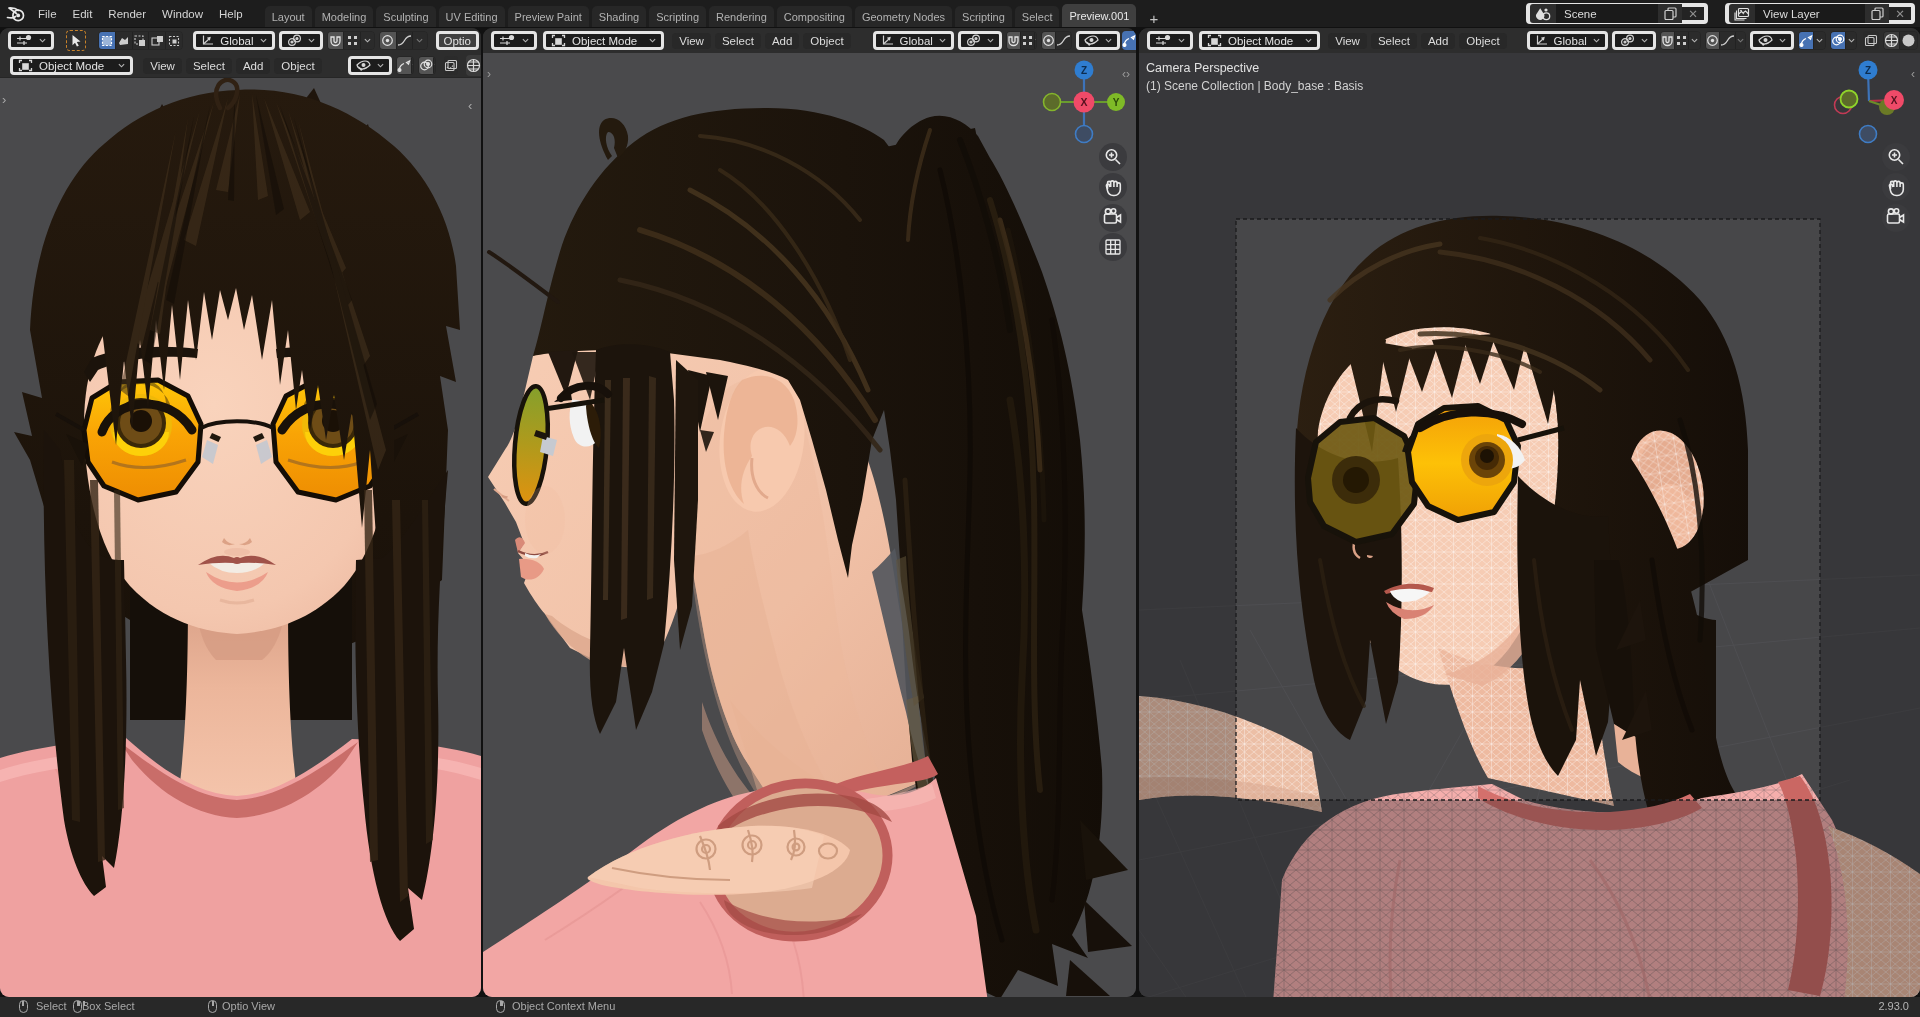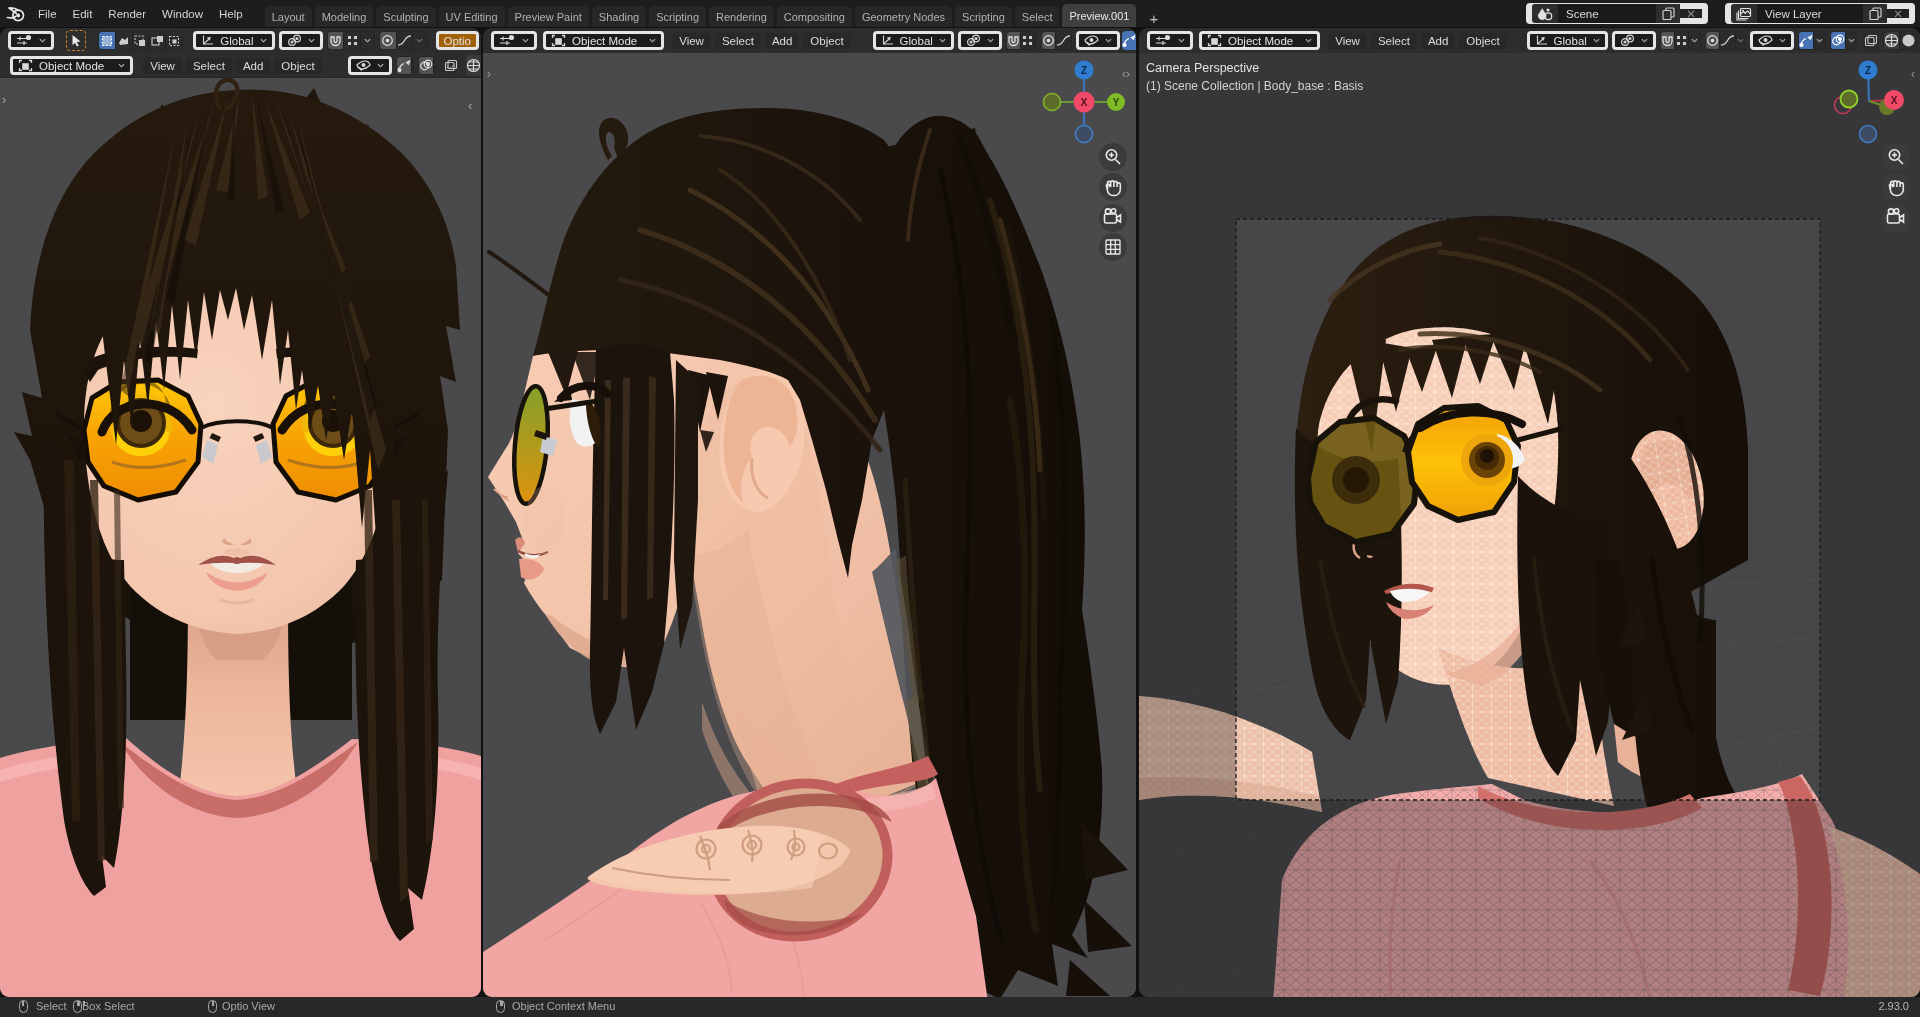--- a/index.html
+++ b/index.html
@@ -1,21 +1,21 @@
 <!DOCTYPE html>
 <html><head><meta charset="utf-8"><style>
 *{margin:0;padding:0;box-sizing:border-box}
 html,body{width:1920px;height:1017px;background:#111;font-family:"Liberation Sans",sans-serif;overflow:hidden;position:relative}
 #topbar{position:absolute;left:0;top:0;width:1920px;height:27px;background:#1d1d1d;display:flex;align-items:center;font-size:11.5px;color:#d5d5d5}
 .tmenu{padding:0 8px;height:21px;display:flex;align-items:center}
 .tabs{display:flex;align-items:flex-end;height:27px;margin-left:14px}
 .tab{background:#272727;color:#b2b2b2;font-size:11px;height:21px;display:flex;align-items:center;padding:0 7px;border-radius:5px 5px 0 0;margin-right:3px}
 .tab.act{background:#3f3f3f;color:#e8e8e8;height:23px}
 .tplus{color:#c5c5c5;font-size:15px;margin-left:6px;padding:0 4px}
-.idsel{display:flex;align-items:center;height:21px;background:#232323;border-radius:4px;border:6px solid #e5e5e5}
+.idsel{display:flex;align-items:center;height:21px;background:#232323;border-radius:4px;border:4px solid #e5e5e5}
 .idsel .ic{width:26px;height:19px;background:#2d2d2d;border-radius:3px 0 0 3px;display:flex;align-items:center;justify-content:center}
 .idsel .nm{background:#1a1a1a;height:19px;display:flex;align-items:center;padding:0 8px;color:#dcdcdc}
 .idsel .bt{width:24px;height:19px;background:#2d2d2d;display:flex;align-items:center;justify-content:center;color:#cfcfcf}
 .idsel .bx{width:22px;height:19px;display:flex;align-items:center;justify-content:center;color:#909090;border-radius:0 3px 3px 0}
 .area{position:absolute;background:#2d2d2d;border-radius:9px;overflow:hidden}
 .hdr{height:25px;background:#2d2d2d;display:flex;align-items:center;font-size:11.5px;color:#dadada;flex:none}
 .dd{display:inline-flex;align-items:center;height:19px;background:#1c1c1c;border:3px solid #e5e5e5;border-radius:4px;padding:0 5px;margin:0 2px;color:#e2e2e2;white-space:nowrap}
 .dd .car{margin-left:6px}
 .car{width:7px;height:5px;display:inline-block}
 .mn{padding:2px 7px;background:#282828;border-radius:4px;margin:0 2px;color:#dcdcdc;white-space:nowrap}
@@ -204,21 +204,21 @@
           <svg width="15" height="13" viewBox="0 0 15 13">
             <path d="M1 11 Q5 11 7.5 6.5 Q10 2 14 2" fill="none" stroke="#cdcdcd" stroke-width="1.3"></path>
           </svg>
         </span>
    <span class="sb" style="width:16px">
           <svg class="car" viewBox="0 0 8 5">
             <path d="M1 1 L4 4 L7 1" stroke="#777" fill="none" stroke-width="1.3"></path>
           </svg>
         </span>
   </span>
-  <span class="dd" style="margin-left:6px;background:#a16207">Optio</span>
+  <span class="dd" style="margin-left:6px;background:#404040">Optio</span>
  </div>
  <div class="hdr" style="padding-left:8px;box-shadow:0 -1px 0 #262626 inset">
   <span class="dd">
         <svg width="15" height="13" viewBox="0 0 15 13">
           <g fill="none" stroke="#d8d8d8" stroke-width="1.3">
             <path d="M1.5 4 v-2.5 h2.5 M11 1.5 h2.5 v2.5 M13.5 9 v2.5 h-2.5 M4 11.5 h-2.5 v-2.5"></path>
             <rect x="4.2" y="4.2" width="6.6" height="6.6" fill="#d8d8d8" stroke="none"></rect>
           </g>
         </svg>
         <span style="margin-left:6px">Object Mode</span>

